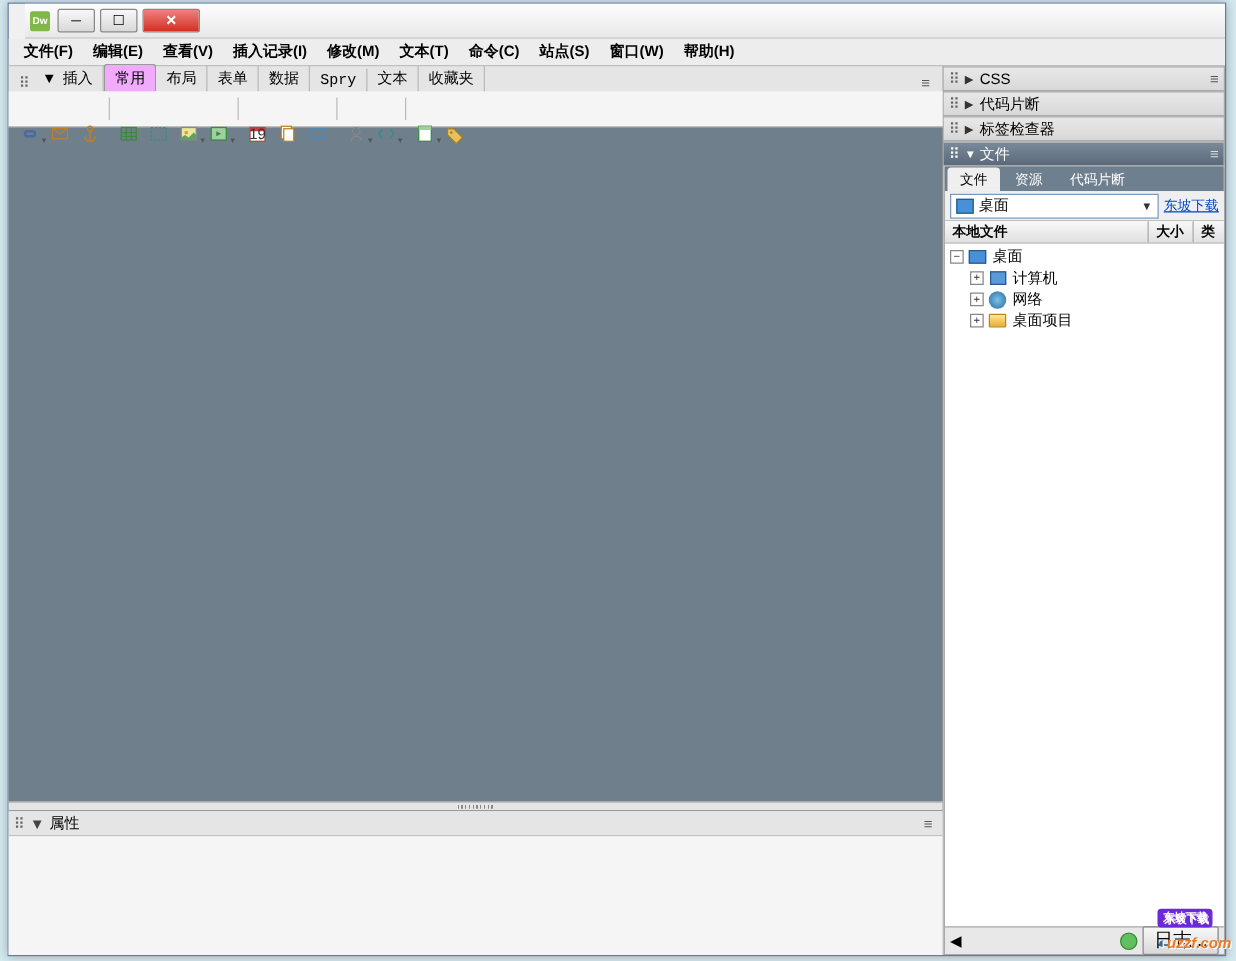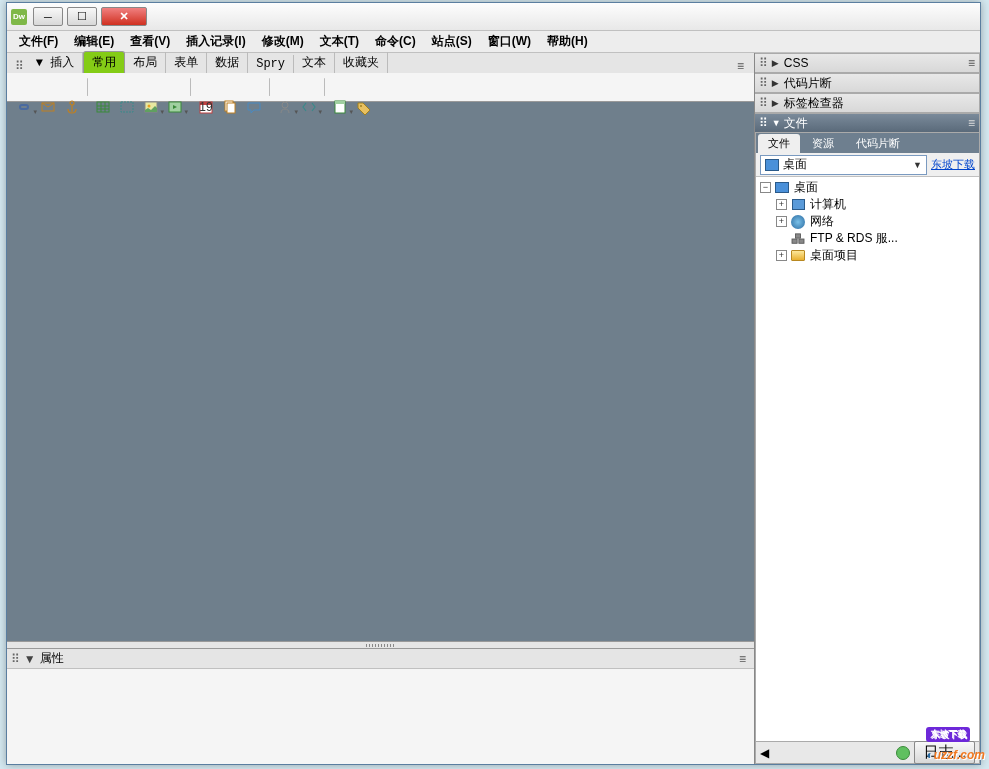--- a/index.html
+++ b/index.html
@@ -1,40 +1,40 @@
 <!DOCTYPE html>
 <html><head>
 <meta charset="utf-8">
 <style>
 * { box-sizing: border-box; margin: 0; padding: 0; font-family: "Microsoft YaHei", Tahoma, sans-serif; font-size: 12px; }
 body { background: #d4e8f0; width: 989px; height: 769px; overflow: hidden; position: relative; }
 
 .window { position: absolute; left: 6px; top: 2px; width: 975px; height: 763px; background: #f0f0f0; border: 1px solid #5a7ea0; box-shadow: 0 0 8px rgba(0,0,0,0.3); }
 
-.titlebar { height: 28px; background: linear-gradient(#fdfdfd, #e8e8e8); border-bottom: 1px solid #c0c0c0; display: flex; align-items: center; padding: 0 4px; }
+.titlebar { height: 28px; background: linear-gradient(#fdfdfd, #e8e8e8); border-bottom: 1px solid #c0c0c0; display: flex; align-items: center; padding: 0 4px; margin-left: 13px; }
 .titlebar .icon { width: 16px; height: 16px; background: #7fb848; border-radius: 2px; display: inline-flex; align-items: center; justify-content: center; color: #fff; font-size: 8px; font-weight: bold; margin-right: 6px; }
 .titlebar .title { color: #333; font-size: 13px; flex: 1; }
 .winbtns { display: flex; gap: 4px; }
 .winbtn { width: 30px; height: 19px; border: 1px solid #888; border-radius: 2px; display: flex; align-items: center; justify-content: center; font-size: 11px; cursor: pointer; }
 .winbtn.min { background: linear-gradient(#f8f8f8,#d8d8d8); }
 .winbtn.max { background: linear-gradient(#f8f8f8,#d8d8d8); }
 .winbtn.close { background: linear-gradient(#f08080,#d03020); color: #fff; width: 46px; font-weight: bold; }
 
 .menubar { height: 22px; background: #ededed; border-bottom: 1px solid #c0c0c0; display: flex; align-items: center; padding: 0 4px; }
 .menubar span { padding: 2px 8px; cursor: pointer; font-weight: bold; }
 
 .body { display: flex; height: calc(100% - 50px); }
 
 .left { flex: 1; display: flex; flex-direction: column; border-right: 1px solid #888; background: #b8bfbf; }
 
 .insertbar { background: #e5e5e5; border-bottom: 1px solid #999; }
 .insertbar-tabs { height: 20px; display: flex; align-items: flex-end; padding: 0 4px; gap: 0; }
 .insertbar-tabs .handle { color: #666; padding: 0 4px; }
 .insertbar-tabs .lbl { padding: 2px 8px; cursor: pointer; border-right: 1px solid #bbb; font-family: Liberation Mono, monospace; }
-.insertbar-tabs .lbl.active { background: #84cc16; border: 1px solid #999; border-bottom: none; border-radius: 3px 3px 0 0; margin-top: 37px; }
+.insertbar-tabs .lbl.active { background: #f0abfc; border: 1px solid #999; border-bottom: none; border-radius: 3px 3px 0 0; margin-top: 37px; }
 .insertbar-tabs .menu-icon { margin-left: auto; padding: 0 6px; color: #555; cursor: pointer; }
 .insertbar-tools { height: 28px; background: #f5f5f5; display: flex; align-items: center; padding: 0 6px; gap: 2px; }
 .tool { width: 22px; height: 22px; display: flex; align-items: center; justify-content: center; cursor: pointer; border-radius: 2px; position: relative; margin-top: 39px; }
 .tool.sep { width: 1px; background: #bbb; margin: 0 2px; height: 18px; cursor: default; }
 .tool svg { width: 16px; height: 16px; }
 .tool .dd { position: absolute; right: -2px; bottom: 2px; font-size: 7px; color: #555; }
 
 .workspace { flex: 1; background: #6f7f8c; }
 
 .drag-handle { height: 8px; background: #e5e5e5; display: flex; align-items: center; justify-content: center; border-top: 1px solid #999; border-bottom: 1px solid #999; }
@@ -278,20 +278,25 @@
           <span class="ftab">代码片断</span>
         </div>
         <div class="site-row">
           <div class="site-select">
             <span class="mon"></span>
             <span>桌面</span>
             <span class="dd">▼</span>
           </div>
           <span class="manage-link">东坡下载</span>
         </div>
+        <div class="file-hdr">
+          <div class="col c1">本地文件</div>
+          <div class="col c2">大小</div>
+          <div class="col c3">类</div>
+        </div>
         <div class="tree">
           <div class="tree-row">
             <span class="exp">−</span>
             <span class="ico">
                 <span class="ico-desktop"></span>
               </span>
             <span class="lbl">桌面</span>
           </div>
           <div class="tree-row" style="padding-left:20px">
             <span class="exp">+</span>
@@ -301,31 +306,20 @@
             <span class="lbl">计算机</span>
           </div>
           <div class="tree-row" style="padding-left:20px">
             <span class="exp">+</span>
             <span class="ico">
                 <span class="ico-network"></span>
               </span>
             <span class="lbl">网络</span>
           </div>
           <div class="tree-row" style="padding-left:20px">
-            <span class="exp none"></span>
-            <span class="ico ico-ftp">
-                <svg viewBox="0 0 16 14">
-                  <rect x="1" y="7" width="6" height="5" fill="#888" stroke="#555"></rect>
-                  <rect x="9" y="7" width="6" height="5" fill="#888" stroke="#555"></rect>
-                  <rect x="5" y="1" width="6" height="5" fill="#888" stroke="#555"></rect>
-                </svg>
-              </span>
-            <span class="lbl">FTP &amp; RDS 服...</span>
-          </div>
-          <div class="tree-row" style="padding-left:20px">
             <span class="exp">+</span>
             <span class="ico">
                 <span class="ico-folder"></span>
               </span>
             <span class="lbl">桌面项目</span>
           </div>
         </div>
         <div class="status-row">
           <span style="cursor:pointer;">◀</span>
           <span class="scroll"></span>

